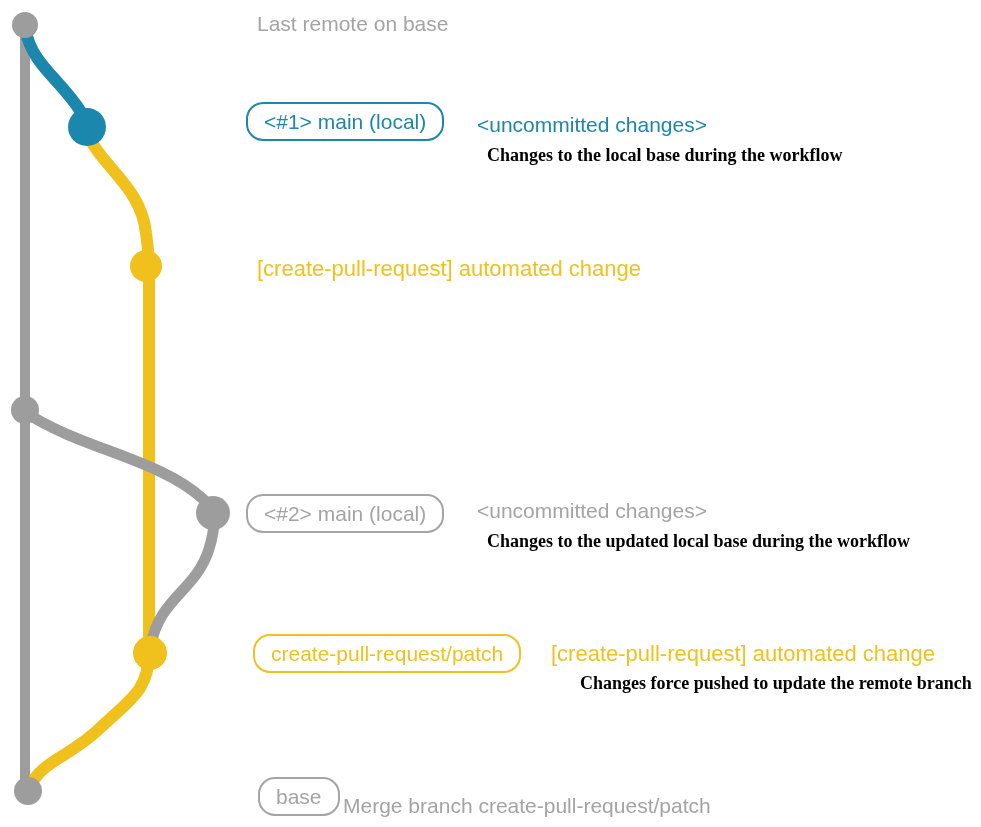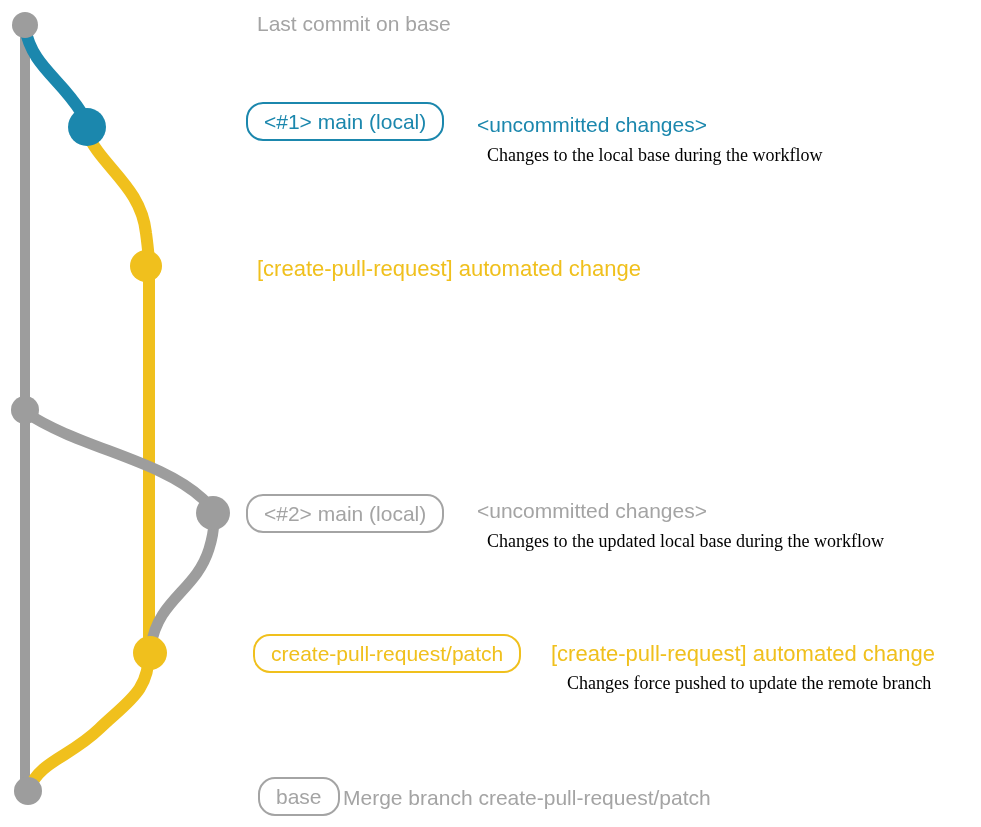--- a/index.html
+++ b/index.html
@@ -37,26 +37,27 @@
     line-height: 1.2;
     background: var(--background, #ffffff);
   }
   .badge-blue   { color: var(--blue); border-color: var(--blue); }
   .badge-gray   { color: var(--gray-text); border-color: var(--gray-text); }
   .badge-yellow { color: var(--yellow); border-color: var(--yellow); }
 
   .status-blue   { font-size: 21px; color: var(--blue); }
   .status-gray   { font-size: 21px; color: var(--gray-text); }
   .title-yellow  { font-size: 22px; color: var(--yellow); }
-  .merge-gray    { font-size: 21px; color: var(--gray-text); }
+  .merge-gray    { font-size: 21px; color: var(--gray-text); margin-top: 8px; }
 
   .note {
     font-family: "Liberation Serif", serif;
     font-size: 18px;
     color: var(--note-color, #000000);
+    font-weight: bold;
   }
 </style>
 </head>
 <body>
 
 <div id="canvas">
 
   <svg id="graph-svg" width="240" height="827" viewBox="0 0 240 827">
 
     <line x1="25" y1="25" x2="25" y2="792" stroke-width="10" stroke-linecap="round" class="stroke-gray"></line>
@@ -71,33 +72,33 @@
 
     <circle cx="25" cy="25" r="13" class="fill-gray"></circle>
     <circle cx="25" cy="410" r="14" class="fill-gray"></circle>
     <circle cx="213" cy="513" r="17" class="fill-gray"></circle>
     <circle cx="28" cy="791" r="14" class="fill-gray"></circle>
     <circle cx="87" cy="127" r="19" class="fill-blue"></circle>
     <circle cx="146" cy="266" r="16" class="fill-yellow"></circle>
     <circle cx="150" cy="653" r="17" class="fill-yellow"></circle>
   </svg>
 
-  <div class="abs h-gray" style="left:257px; top:12px;">Last commit on base</div>
+  <div class="abs h-gray" style="left:257px; top:12px;">Last remote on base</div>
 
   <div class="abs badge badge-blue" style="left:246px; top:102px;">&lt;#1&gt; main (local)</div>
   <div class="abs status-blue" style="left:477px; top:113px;">&lt;uncommitted changes&gt;</div>
   <div class="abs note" style="left:487px; top:145px;">Changes to the local base during the workflow</div>
 
   <div class="abs title-yellow" style="left:257px; top:256px;">[create-pull-request] automated change</div>
 
 
   <div class="abs badge badge-gray" style="left:246px; top:494px;">&lt;#2&gt; main (local)</div>
   <div class="abs status-gray" style="left:477px; top:499px;">&lt;uncommitted changes&gt;</div>
   <div class="abs note" style="left:487px; top:531px;">Changes to the updated local base during the workflow</div>
 
   <div class="abs badge badge-yellow" style="left:253px; top:634px;">create-pull-request/patch</div>
   <div class="abs title-yellow" style="left:551px; top:641px;">[create-pull-request] automated change</div>
-  <div class="abs note" style="left:567px; top:673px;">Changes force pushed to update the remote branch</div>
+  <div class="abs note" style="left:580px; top:673px;">Changes force pushed to update the remote branch</div>
 
   <div class="abs badge badge-gray" style="left:258px; top:777px;">base</div>
   <div class="abs merge-gray" style="left:343px; top:786px;">Merge branch create-pull-request/patch</div>
 
 </div>
 
 </body></html>

